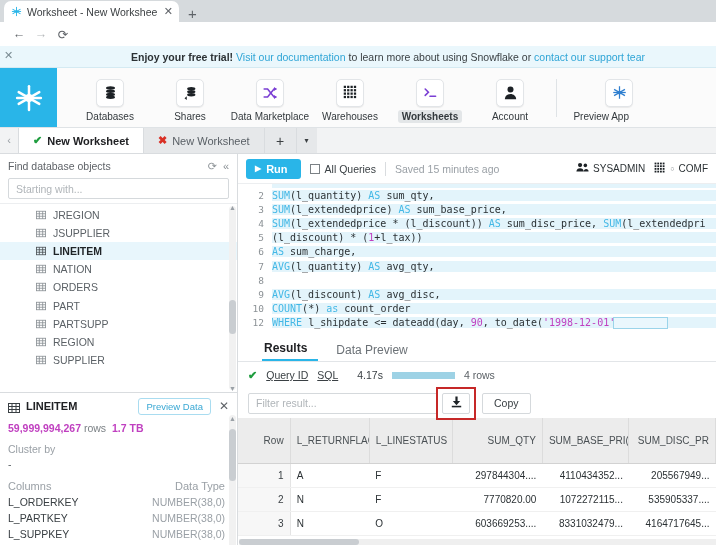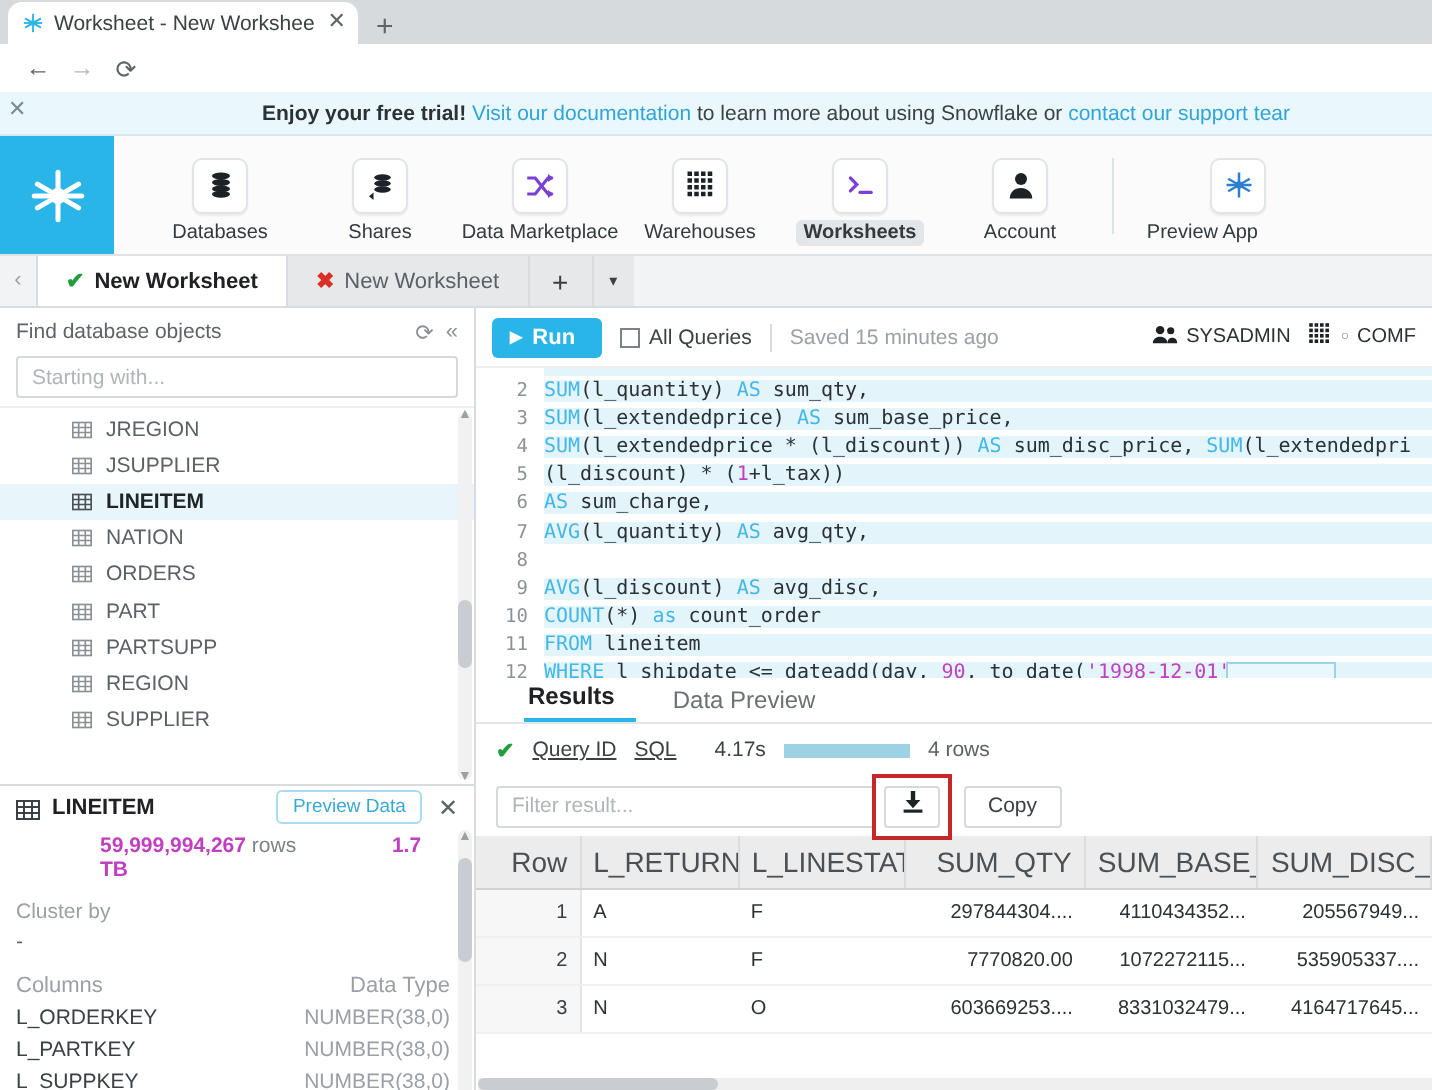--- a/index.html
+++ b/index.html
@@ -89,21 +89,21 @@
   .vcap{position:absolute;right:0px;width:9px;text-align:center;font-size:7px;color:#9aa0a6;}
 
   
   .detail{height:173px;border-top:1px solid #d9dcdf;display:flex;flex-direction:column;position:relative;}
   .dhead{height:26px;display:flex;align-items:center;gap:6px;padding:0 8px;}
   .dhead .dname{font-size:11px;font-weight:bold;color:#202124;flex:1;}
   .prevbtn{border:1px solid #a9dcf0;color:#3aa8d4;font-size:9.5px;padding:2px 7px;border-radius:3px;
            background:#fff;}
   .dclose{color:#5f6368;font-size:12px;padding-left:2px;}
   .dstats{font-size:10.5px;color:#2b3134;padding:3px 8px 0 8px;}
-  .dstats .num{font-weight:bold;margin-left:42px;}
+  .dstats .num{font-weight:bold;}
   .dstats .unit{color:#7b8185;}
   .dlabel{font-size:10.5px;color:#9aa0a6;padding:9px 8px 0 8px;}
   .dval{font-size:10.5px;color:#5b6166;padding:3px 8px 0 8px;}
   .dcolhdr{display:flex;justify-content:space-between;padding:10px 12px 2px 8px;
            font-size:11px;color:#9aa0a6;gap:12px;}
   .dcol{display:flex;justify-content:space-between;padding:2px 12px 2px 8px;font-size:10.5px;}
   .dcol .cn{color:#3a4044;}
   .dcol .ct{color:#9aa0a6;}
 
   
@@ -148,22 +148,22 @@
   .filterbox{width:190px;height:21px;border:1px solid #d5d9dc;border-radius:2px;display:flex;
              align-items:center;padding:0 7px;font-size:10.5px;color:#b0b5b9;background:#fff;}
   .dlwrap{position:relative;margin-left:4px;}
   .dlhl{position:absolute;left:-6px;top:-6px;right:-6px;bottom:-6px;border:2.5px solid #c62828;}
   .dlbtn{width:28px;height:21px;border:1px solid #d5d9dc;border-radius:2px;background:#fff;
          display:flex;align-items:center;justify-content:center;}
   .copybtn{margin-left:12px;height:21px;border:1px solid #d5d9dc;border-radius:2px;background:#fff;
            display:flex;align-items:center;padding:0 11px;font-size:10.5px;color:#3a4044;}
 
   table.res{width:100%;border-collapse:collapse;table-layout:fixed;}
-  table.res th{background:#ececec;font-size:14px;font-weight:normal;color:#4a5054;
-    padding:5px 6px;border-right:1px solid #dcdcdc;border-bottom:1px solid #d2d2d2;
+  table.res th{background:#ececec;font-size:10px;font-weight:normal;color:#4a5054;
+    padding:17px 6px;border-right:1px solid #dcdcdc;border-bottom:1px solid #d2d2d2;
     text-align:right;white-space:nowrap;overflow:hidden;}
   table.res th.l{text-align:left;}
   table.res td{font-size:10px;color:#2b3134;padding:6px 6px;border-bottom:1px solid #f0f0f0;
     text-align:right;white-space:nowrap;overflow:hidden;}
   table.res td.l{text-align:left;}
   table.res td.rowno{background:#f7f7f7;border-right:1px solid #e4e4e4;color:#3a4044;}
   table.res th.rowno{background:#ececec;}
   .hscroll{position:absolute;left:239px;right:0;bottom:0;height:6px;background:#efefef;}
   .hthumb{position:absolute;left:0;height:6px;width:120px;background:#c9cdd1;border-radius:3px;}
 </style>
@@ -567,24 +567,20 @@
         <div class="eline">
             <span class="gut">9</span>
             <span class="code hl"><span class="fn">AVG</span><span class="pl">(l_discount) </span><span class="kw">AS</span><span class="pl"> avg_disc,</span></span>
           </div>
 
         <div class="eline">
             <span class="gut">10</span>
             <span class="code hl"><span class="fn">COUNT</span><span class="pl">(*) </span><span class="kw">as</span><span class="pl"> count_order</span></span>
           </div>
 
-        <div class="eline">
-            <span class="gut">11</span>
-            <span class="code hl"><span class="kw">FROM</span><span class="pl"> lineitem</span></span>
-          </div>
 
         <div class="eline" style="position:relative">
             <span class="gut">12</span>
             <span class="code hl"><span class="kw">WHERE</span><span class="pl"> l_shipdate &lt;= dateadd(day, </span><span class="num">90</span><span class="pl">, to_date(</span><span class="str">'1998-12-01'</span><span class="pl">))</span></span>
           <span class="selbox" style="left:375px;top:1px;width:55px;"></span>
         </div>
       </div>
 
       <div class="rtabs">
         <div class="rtab active">Results</div>

